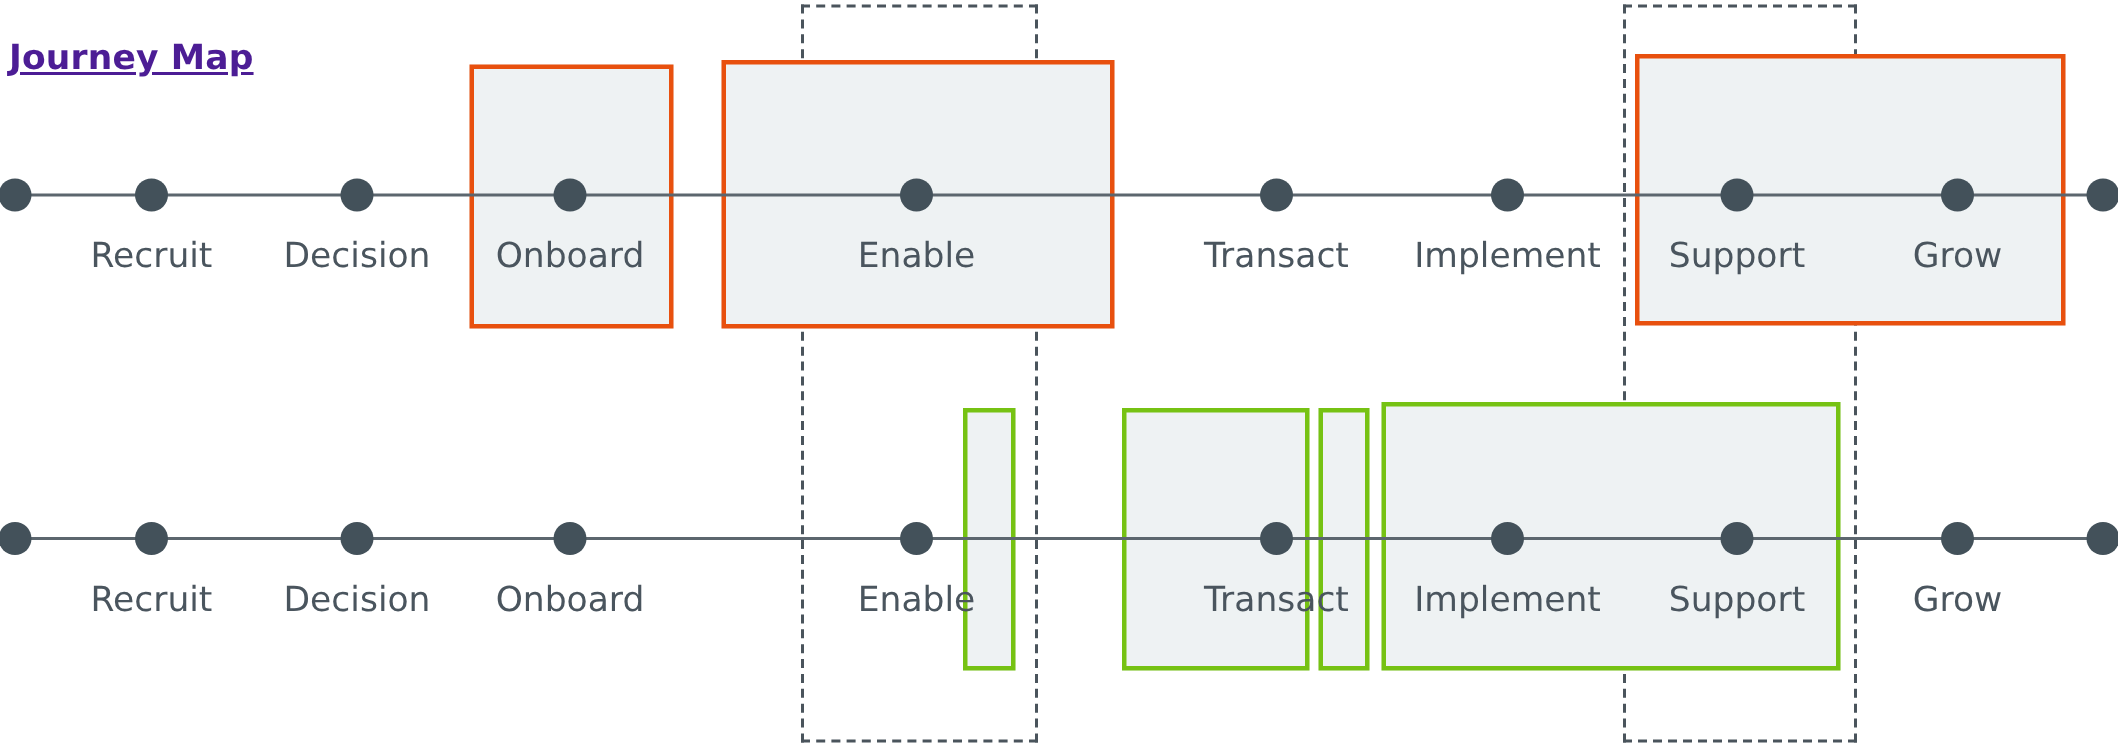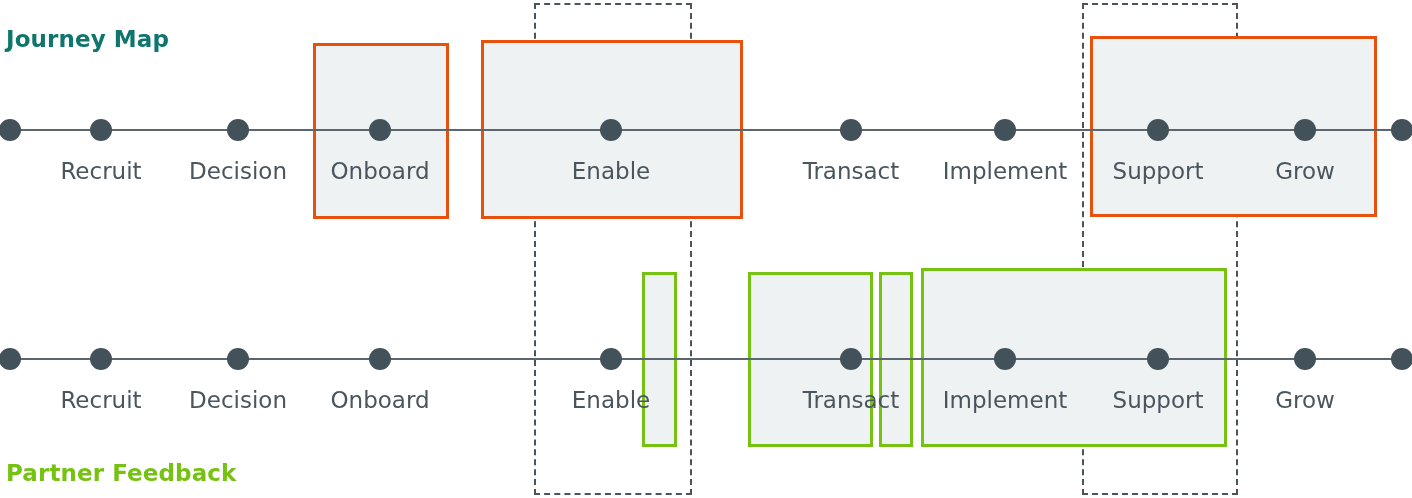--- a/index.html
+++ b/index.html
@@ -8,21 +8,21 @@
     width:1412px;height:498px;position:relative;overflow:hidden;
     -webkit-font-smoothing:antialiased;
   }
   #stage{position:absolute;left:0;top:0;width:1412px;height:498px;}
 
   
   .title{
     position:absolute;font-weight:bold;font-size:23px;letter-spacing:.1px;
     white-space:nowrap;
   }
-  .title.journey{left:6px;top:26px;color:#0f766e;}
+  .title.journey{left:6px;top:26px;color:#4c1d95;text-decoration:underline;}
   .title.partner{left:6px;top:460px;color:#76c213;}
 
   
   .dashband{
     position:absolute;
     border-left:2px dashed #4a545c;
     border-right:2px dashed #4a545c;
     border-top:2px dashed #4a545c;
     border-bottom:2px dashed #4a545c;
     box-sizing:border-box;
@@ -111,14 +111,13 @@
       <div class="node" style="left: 1005px; top: 0px;"></div>
       <div class="nlabel" style="left: 1005px; top: 28px;">Implement</div>
       <div class="node" style="left: 1158px; top: 0px;"></div>
       <div class="nlabel" style="left: 1158px; top: 28px;">Support</div>
       <div class="node" style="left: 1305px; top: 0px;"></div>
       <div class="nlabel" style="left: 1305px; top: 28px;">Grow</div>
       <div class="node" style="left: 1402px; top: 0px;"></div>
     </div>
 
   <div class="title journey">Journey Map</div>
-  <div class="title partner">Partner Feedback</div>
 </div>
 
 </body></html>

